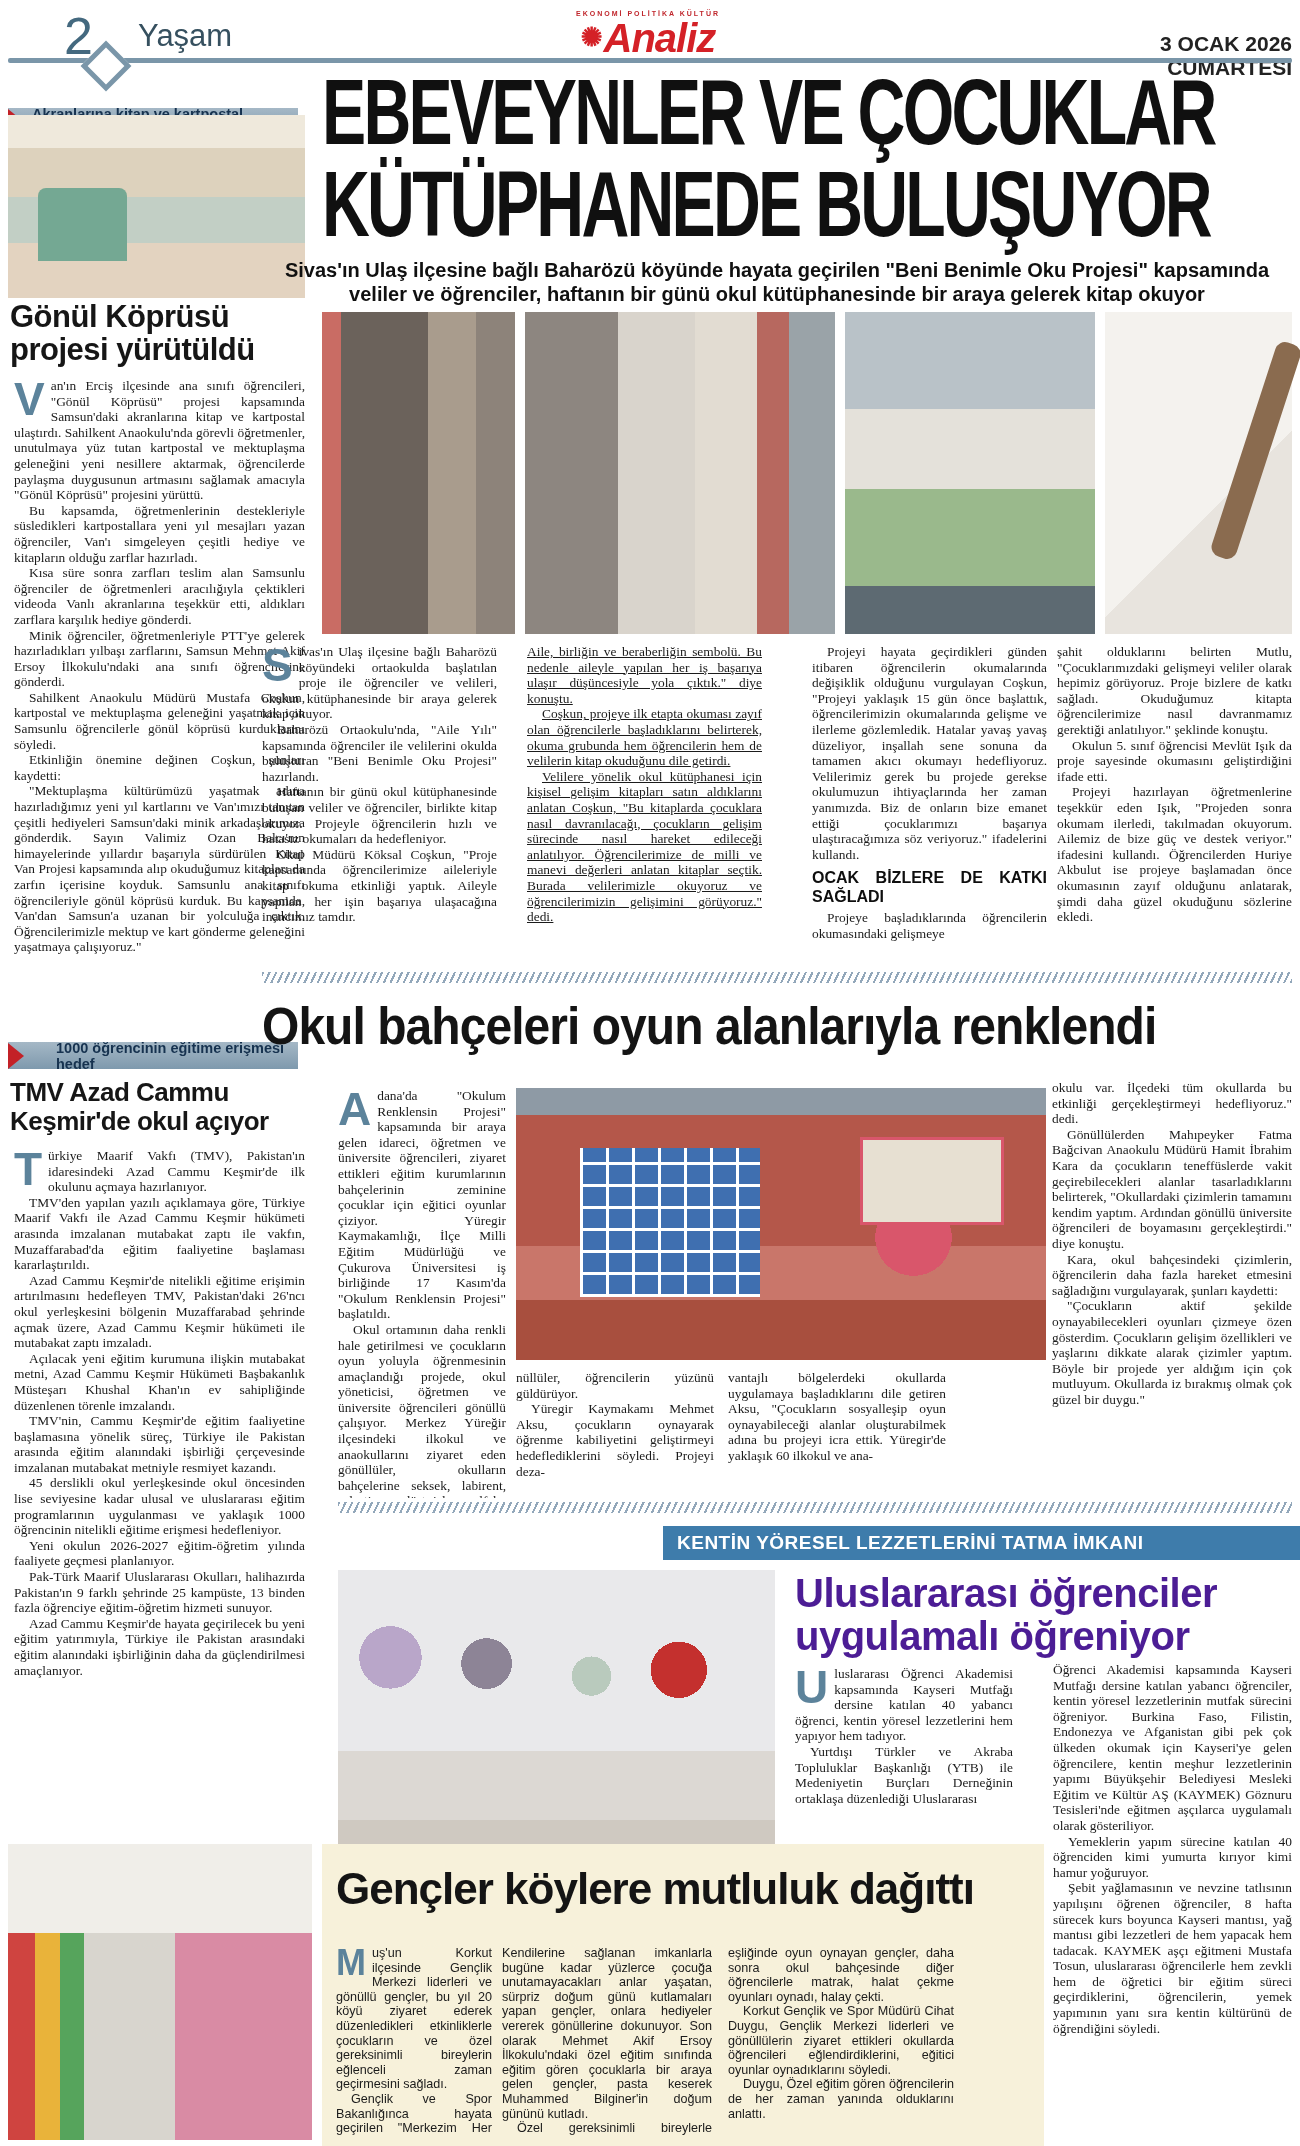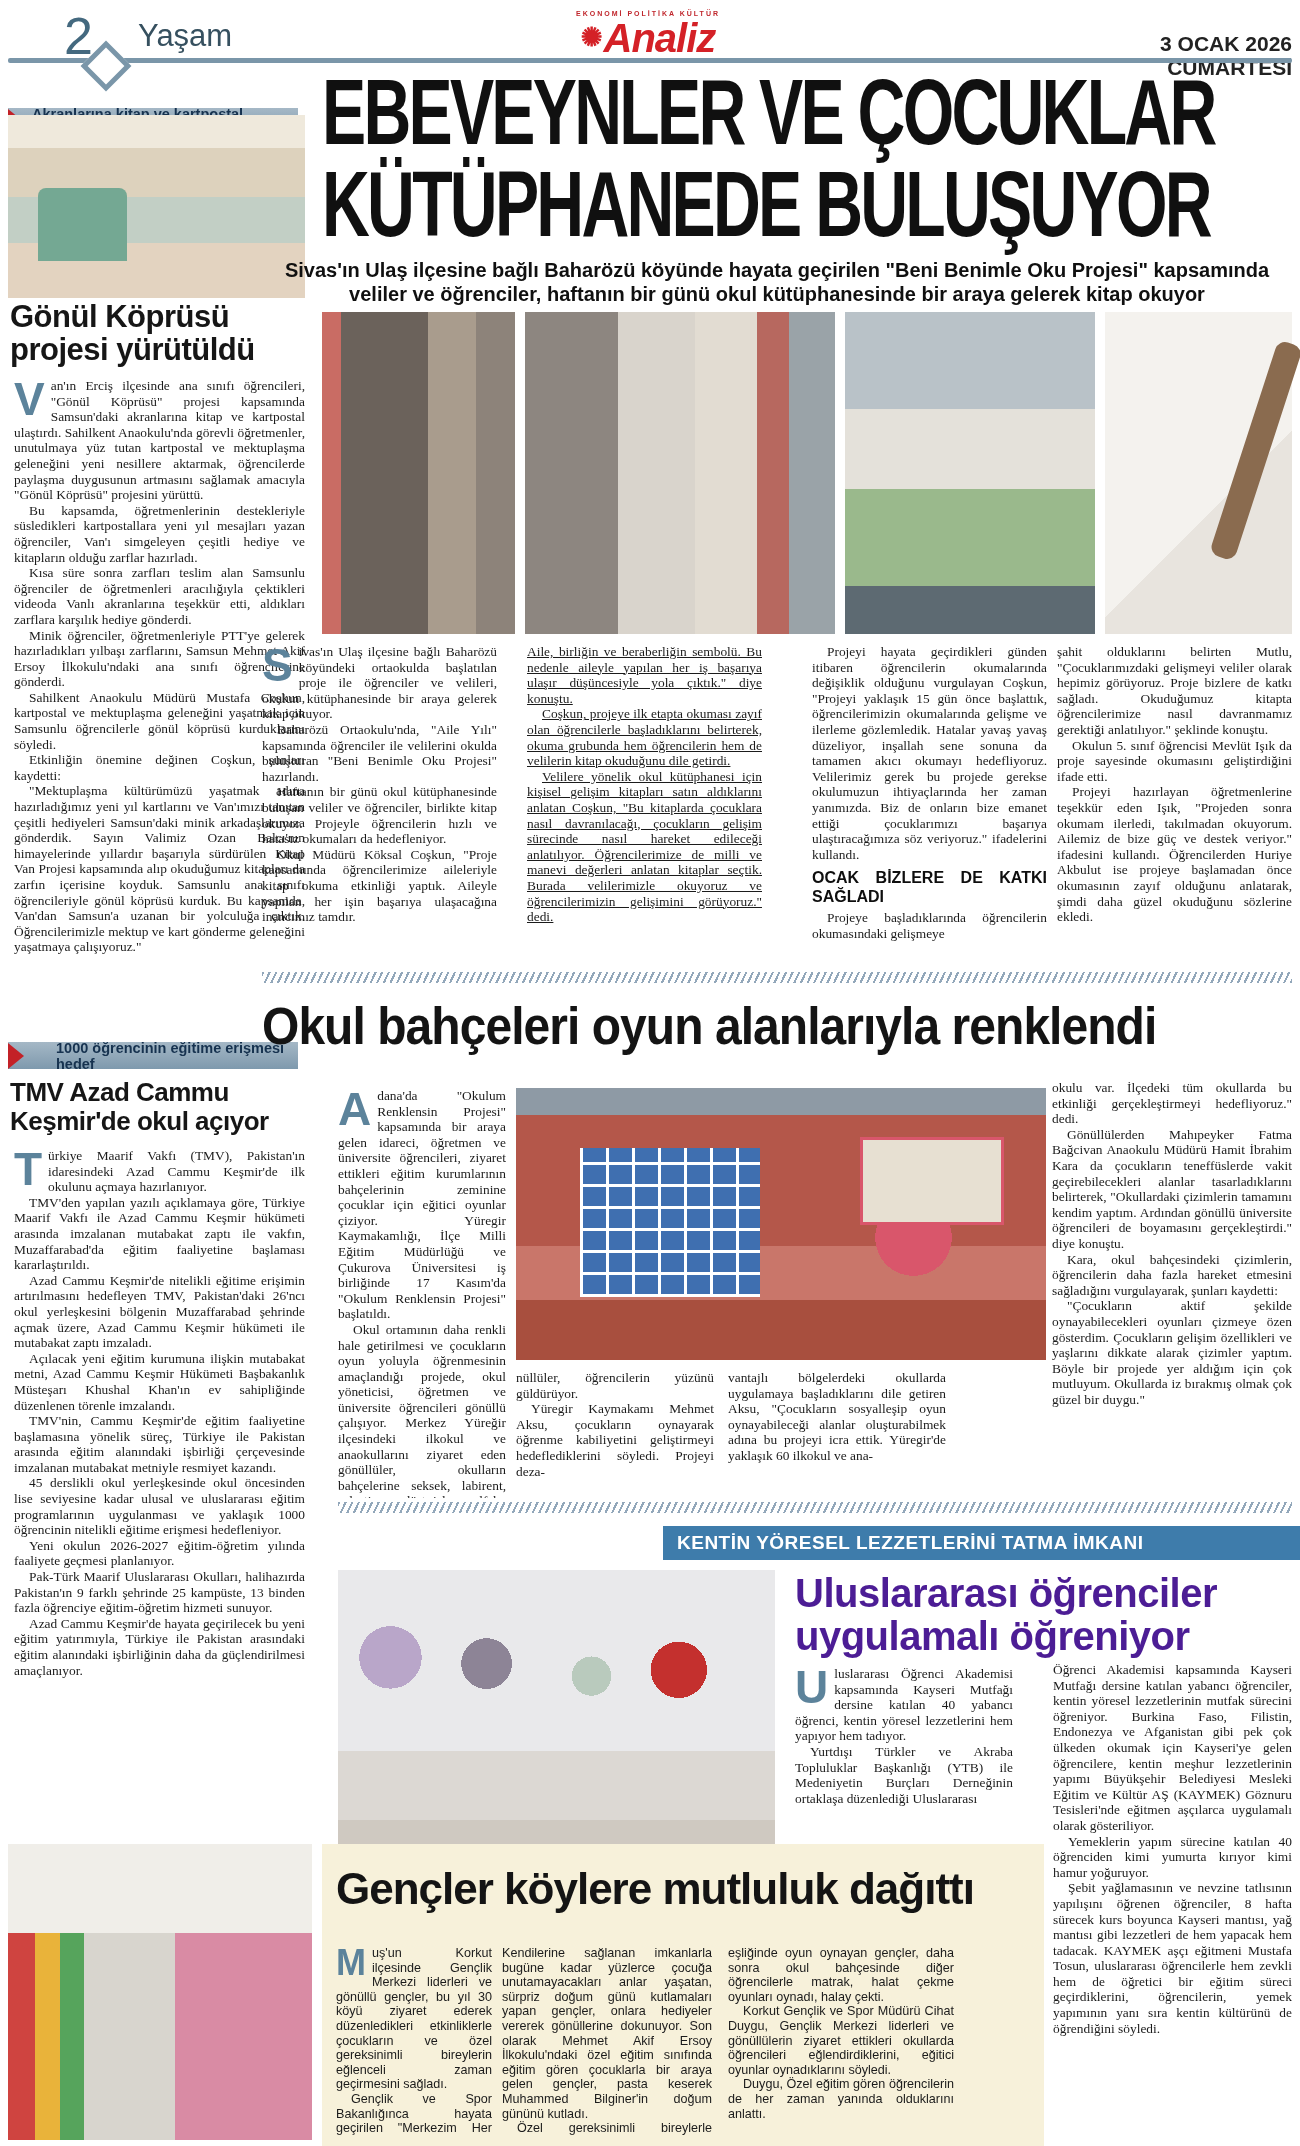--- a/index.html
+++ b/index.html
@@ -197,21 +197,21 @@
   </div>
   <div class="abs body-col" style="left:1053px;top:1662px;width:239px;height:480px;overflow:hidden;">
     <p>Öğrenci Akademisi kapsamında Kayseri Mutfağı dersine katılan yabancı öğrenciler, kentin yöresel lezzetlerinin mutfak sürecini öğreniyor. Burkina Faso, Filistin, Endonezya ve Afganistan gibi pek çok ülkeden okumak için Kayseri'ye gelen öğrencilere, kentin meşhur lezzetlerinin yapımı Büyükşehir Belediyesi Mesleki Eğitim ve Kültür AŞ (KAYMEK) Göznuru Tesisleri'nde eğitmen aşçılarca uygulamalı olarak gösteriliyor.</p>
     <p class="ind">Yemeklerin yapım sürecine katılan 40 öğrenciden kimi yumurta kırıyor kimi hamur yoğuruyor.</p>
     <p class="ind">Şebit yağlamasının ve nevzine tatlısının yapılışını öğrenen öğrenciler, 8 hafta sürecek kurs boyunca Kayseri mantısı, yağ mantısı gibi lezzetleri de hem yapacak hem tadacak. KAYMEK aşçı eğitmeni Mustafa Tosun, uluslararası öğrencilerle hem zevkli hem de öğretici bir eğitim süreci geçirdiklerini, öğrencilerin, yemek yapımının yanı sıra kentin kültürünü de öğrendiğini söyledi.</p>
   </div>
 
   <div class="abs" style="left:322px;top:1844px;width:722px;height:302px;background:#f7f1da;"></div>
   <div class="abs h-gencler" style="left:336px;top:1864px;width:700px;">Gençler köylere mutluluk dağıttı</div>
   <div class="abs body-col sansbody" style="left:336px;top:1946px;width:156px;height:192px;overflow:hidden;">
-    <p><span class="dc" style="font-size:36px;line-height:30px;">M</span><span>uş'un Korkut ilçesinde Gençlik Merkezi liderleri ve gönüllü gençler, bu yıl 30 köyü ziyaret ederek düzenledikleri etkinliklerle çocukların ve özel gereksinimli bireylerin eğlenceli zaman geçirmesini sağladı.</span></p>
+    <p><span class="dc" style="font-size:36px;line-height:30px;">M</span><span>uş'un Korkut ilçesinde Gençlik Merkezi liderleri ve gönüllü gençler, bu yıl 20 köyü ziyaret ederek düzenledikleri etkinliklerle çocukların ve özel gereksinimli bireylerin eğlenceli zaman geçirmesini sağladı.</span></p>
     <p class="ind">Gençlik ve Spor Bakanlığınca hayata geçirilen "Merkezim Her Yerde Projesi" kapsamında Korkut ilçe merkezi ve köylerdeki okullara giden gönüllü gençler, çocuklara yönelik farklı etkinlikler organize ediyor.</p>
   </div>
   <div class="abs body-col sansbody" style="left:502px;top:1946px;width:210px;height:192px;overflow:hidden;">
     <p>Kendilerine sağlanan imkanlarla bugüne kadar yüzlerce çocuğa unutamayacakları anlar yaşatan, sürpriz doğum günü kutlamaları yapan gençler, onlara hediyeler vererek gönüllerine dokunuyor. Son olarak Mehmet Akif Ersoy İlkokulu'ndaki özel eğitim sınıfında eğitim gören çocuklarla bir araya gelen gençler, pasta keserek Muhammed Bilginer'in doğum gününü kutladı.</p>
     <p class="ind">Özel gereksinimli bireylerle şarkılar</p>
   </div>
   <div class="abs body-col sansbody" style="left:728px;top:1946px;width:226px;height:192px;overflow:hidden;">
     <p>eşliğinde oyun oynayan gençler, daha sonra okul bahçesinde diğer öğrencilerle matrak, halat çekme oyunları oynadı, halay çekti.</p>
     <p class="ind">Korkut Gençlik ve Spor Müdürü Cihat Duygu, Gençlik Merkezi liderleri ve gönüllülerin ziyaret ettikleri okullarda öğrencileri eğlendirdiklerini, eğitici oyunlar oynadıklarını söyledi.</p>
     <p class="ind">Duygu, Özel eğitim gören öğrencilerin de her zaman yanında olduklarını anlattı.</p>

